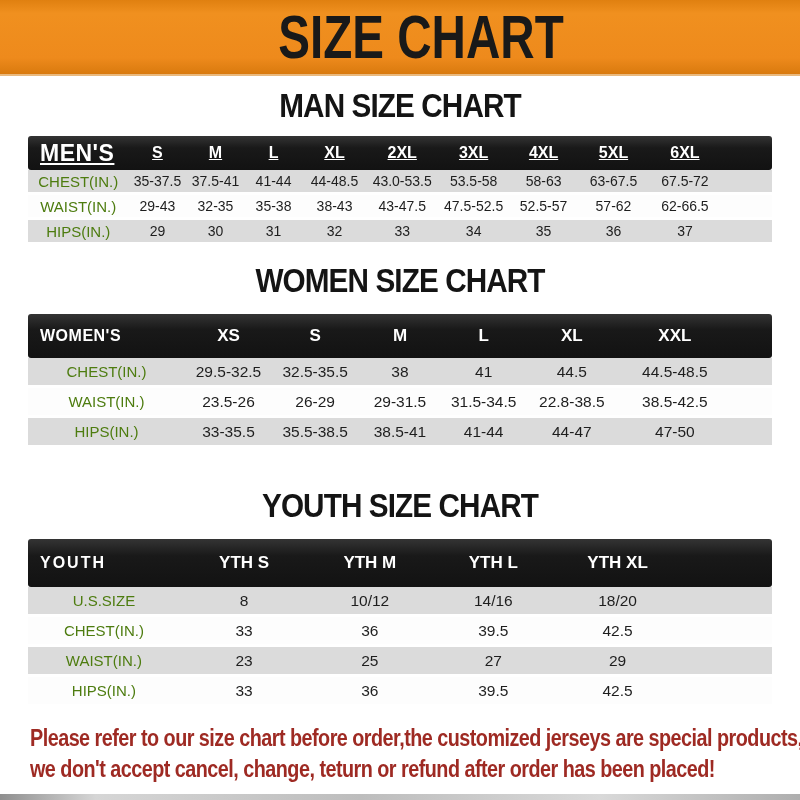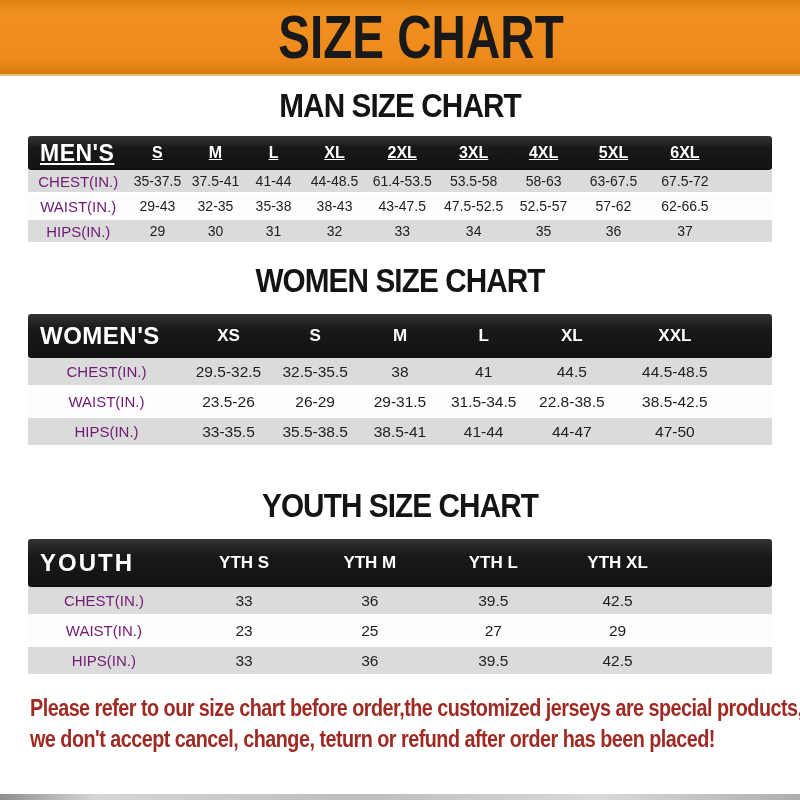--- a/index.html
+++ b/index.html
@@ -75,30 +75,30 @@
     box-sizing:border-box;
     text-align:center;
     vertical-align:middle;
     font-size:15.5px;
     color:#1e1e1e;
     border-bottom:3px solid #ffffff;
     padding:0;
   }
   table.chart tbody tr:nth-child(odd) td  { background:#dbdbdb; }
   table.chart tbody tr:nth-child(even) td { background:#fdfdfd; }
-  table.chart td.rowlabel { font-size:15px; color:#701a75; }
+  table.chart td.rowlabel { font-size:15px; color:#4d7c0f; }
 
   table.men   thead th { height:34px;text-decoration:underline; }
   table.men   td       { height:25px; font-size:14px; }
   table.women thead th { height:44px; }
   table.women td       { height:30px; }
   table.youth thead th { height:48px; }
   table.youth td       { height:30px; }
   table.women thead th.corner,
-  table.youth thead th.corner { font-size:24px; }
+  table.youth thead th.corner { font-size:16px; }
   table.youth thead th.corner { letter-spacing:2px;margin-top:37px; }
   table.women thead th, table.youth thead th { font-size:17px; }
 
   
   .notice { margin:16px 0 0 30px; }
   .notice p {
     margin:0;
     font-size:23px;
     line-height:31px;
     font-weight:700;
@@ -156,21 +156,21 @@
             <th></th>
           </tr>
         </thead>
         <tbody>
           <tr>
             <td class="rowlabel">CHEST(IN.)</td>
             <td>35-37.5</td>
             <td>37.5-41</td>
             <td>41-44</td>
             <td>44-48.5</td>
-            <td>61.4-53.5</td>
+            <td>43.0-53.5</td>
             <td>53.5-58</td>
             <td>58-63</td>
             <td>63-67.5</td>
             <td>67.5-72</td>
             <td></td>
           </tr>
           <tr>
             <td class="rowlabel">WAIST(IN.)</td>
             <td>29-43</td>
             <td>32-35</td>
@@ -276,20 +276,28 @@
             <th class="corner">YOUTH</th>
             <th>YTH S</th>
             <th>YTH M</th>
             <th>YTH L</th>
             <th>YTH XL</th>
             <th></th>
           </tr>
         </thead>
         <tbody>
           <tr>
+            <td class="rowlabel">U.S.SIZE</td>
+            <td>8</td>
+            <td>10/12</td>
+            <td>14/16</td>
+            <td>18/20</td>
+            <td></td>
+          </tr>
+          <tr>
             <td class="rowlabel">CHEST(IN.)</td>
             <td>33</td>
             <td>36</td>
             <td>39.5</td>
             <td>42.5</td>
             <td></td>
           </tr>
           <tr>
             <td class="rowlabel">WAIST(IN.)</td>
             <td>23</td>

